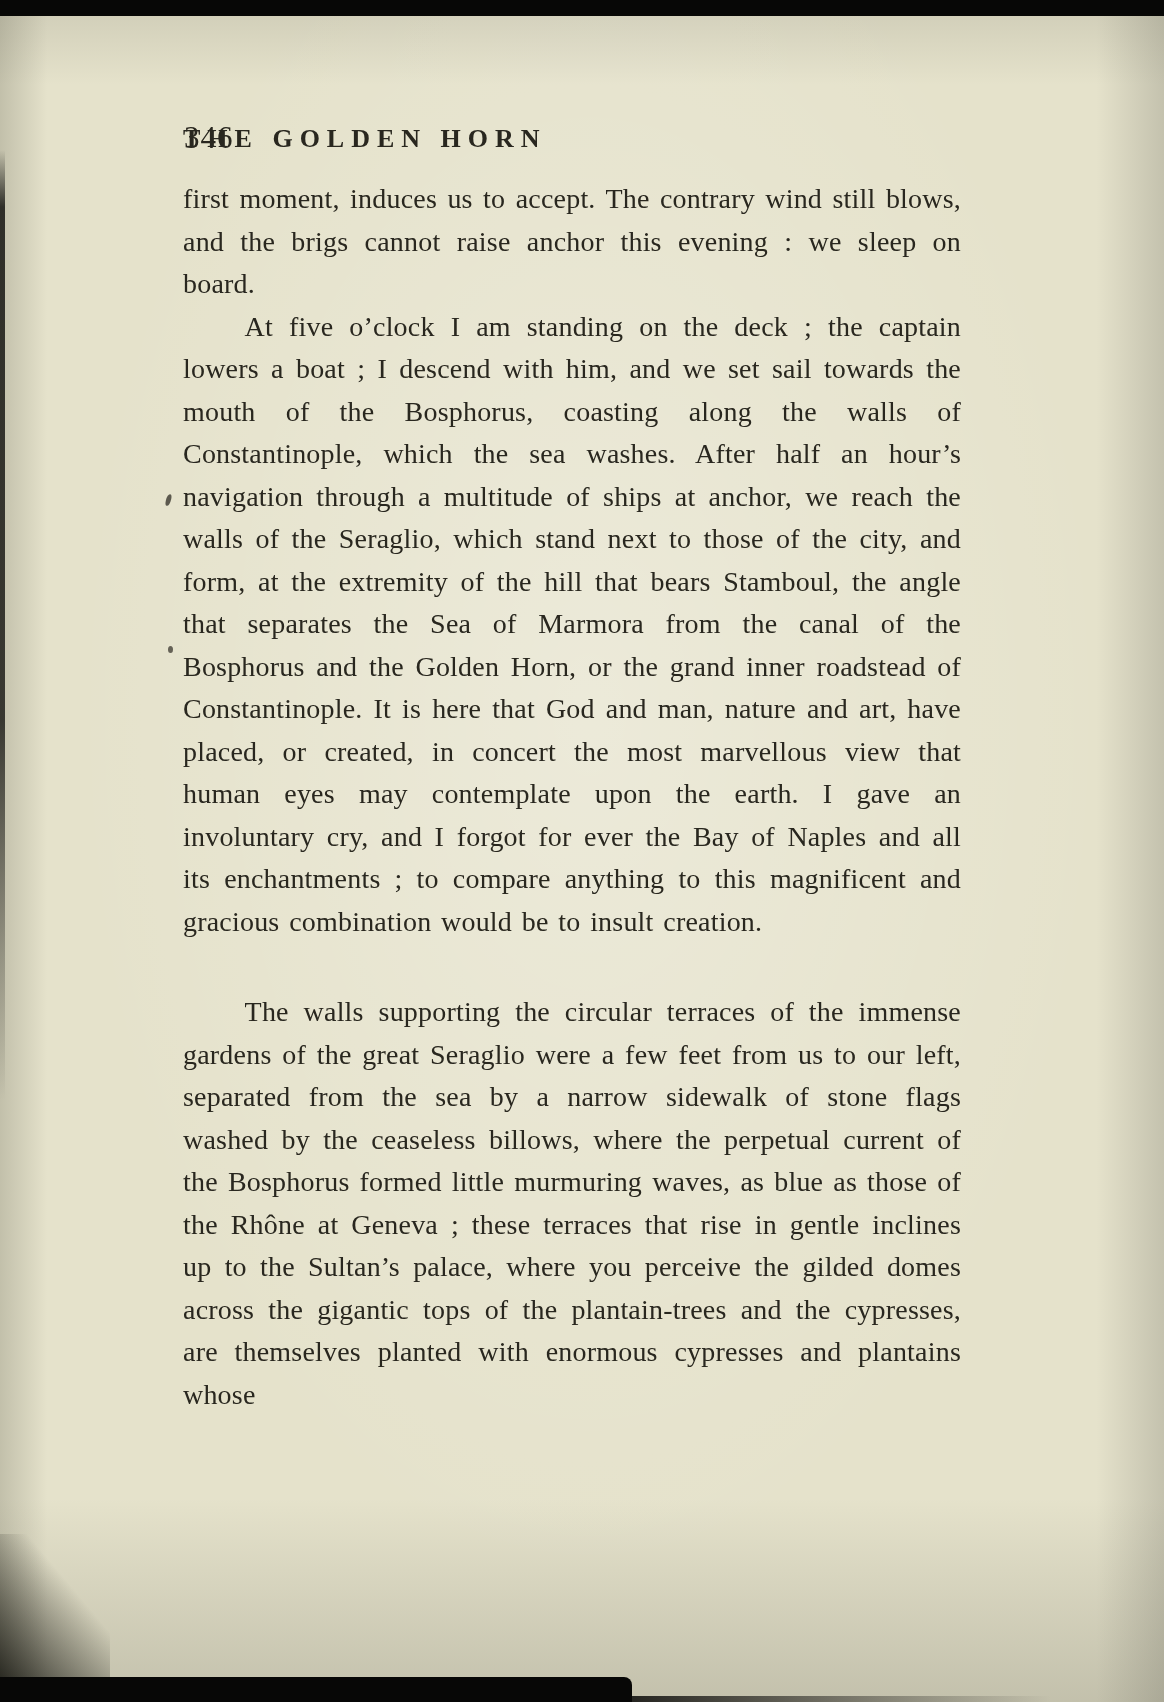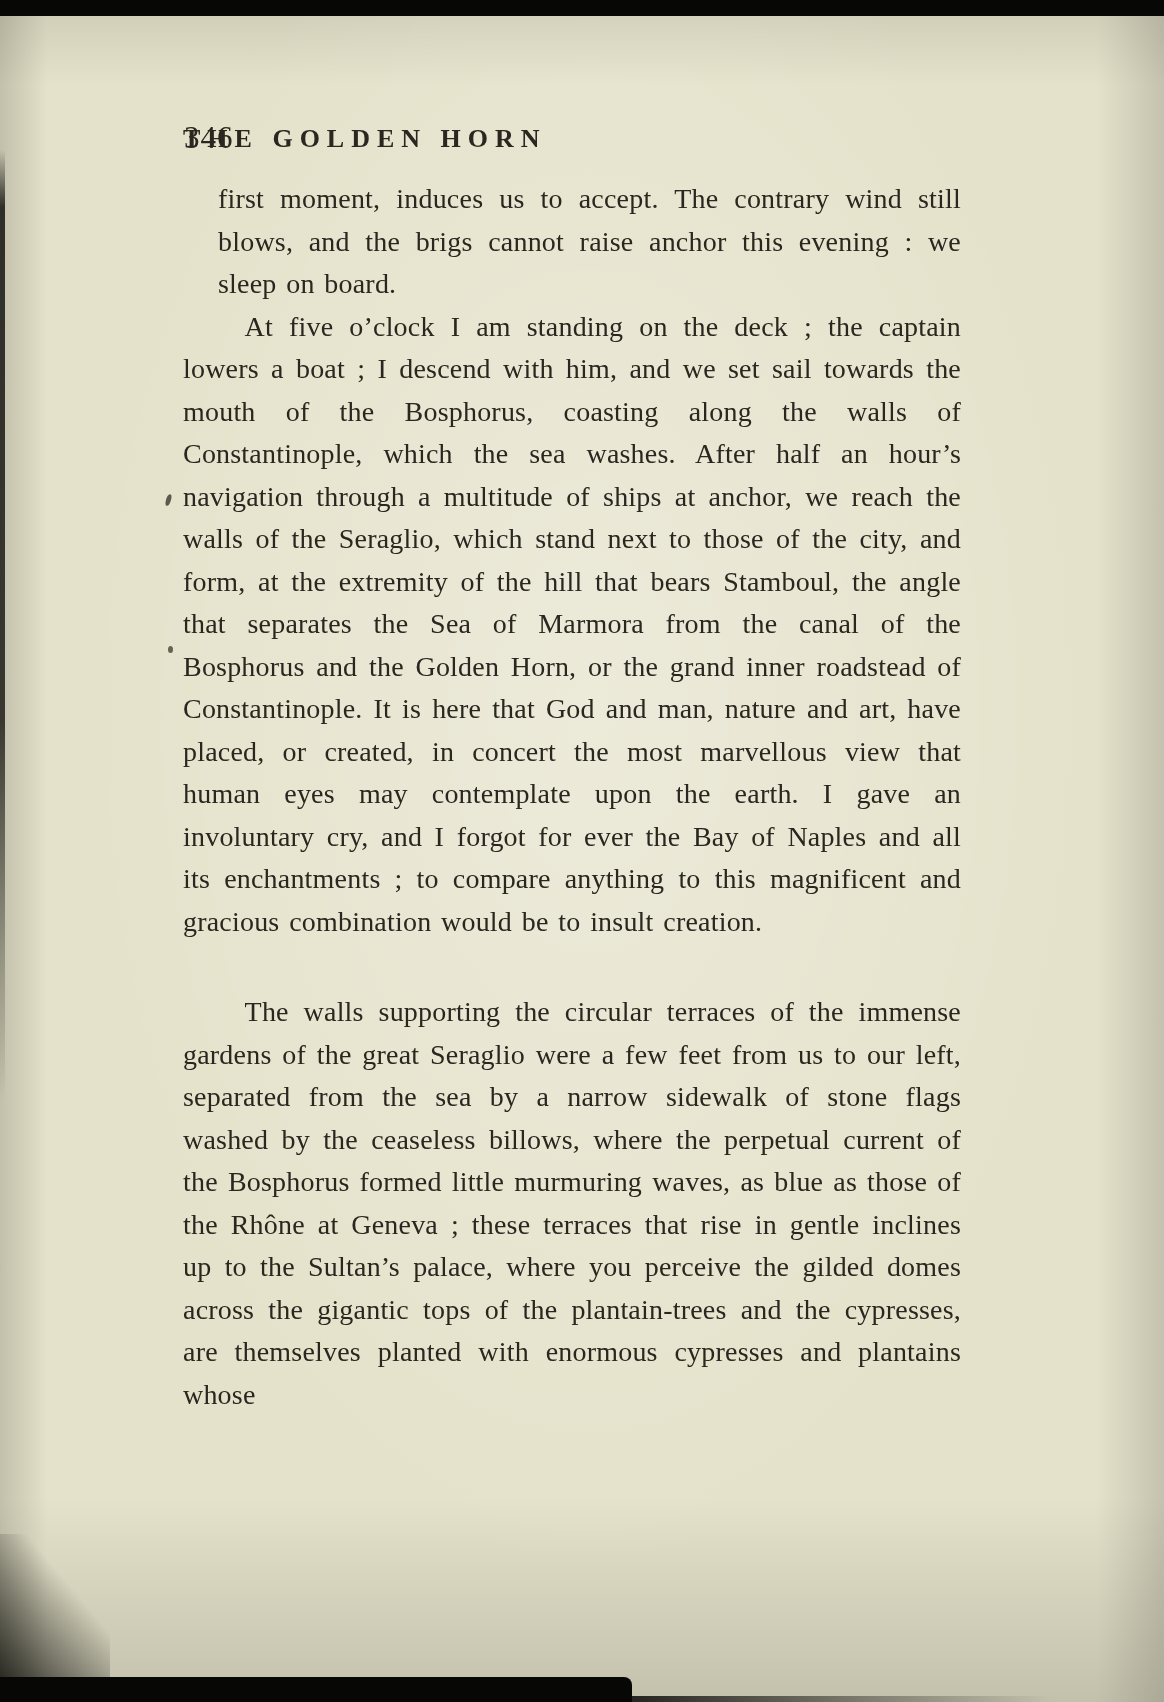--- a/index.html
+++ b/index.html
@@ -82,21 +82,21 @@
   .body-text {
     position: absolute; left: 183px; top: 178px;
     width: 778px;
     font-size: 28px;
     line-height: 42.5px;
     text-align: justify;
     word-spacing: 2.5px;
     letter-spacing: 0.2px;
   }
   .body-text p { margin: 0; text-indent: 2.2em; }
-  .body-text p.continuation { text-indent: 0; margin-left: 35px; }
+  .body-text p.continuation { text-indent: 0; }
   .body-text p.runs-over { text-align-last: justify; margin-top: 48px; }
 </style>
 </head>
 <body>
 
 <div class="scan-page">
 
   <div class="edge-top"></div>
   <div class="edge-left-strip"></div>
   <div class="corner-shadow"></div>

